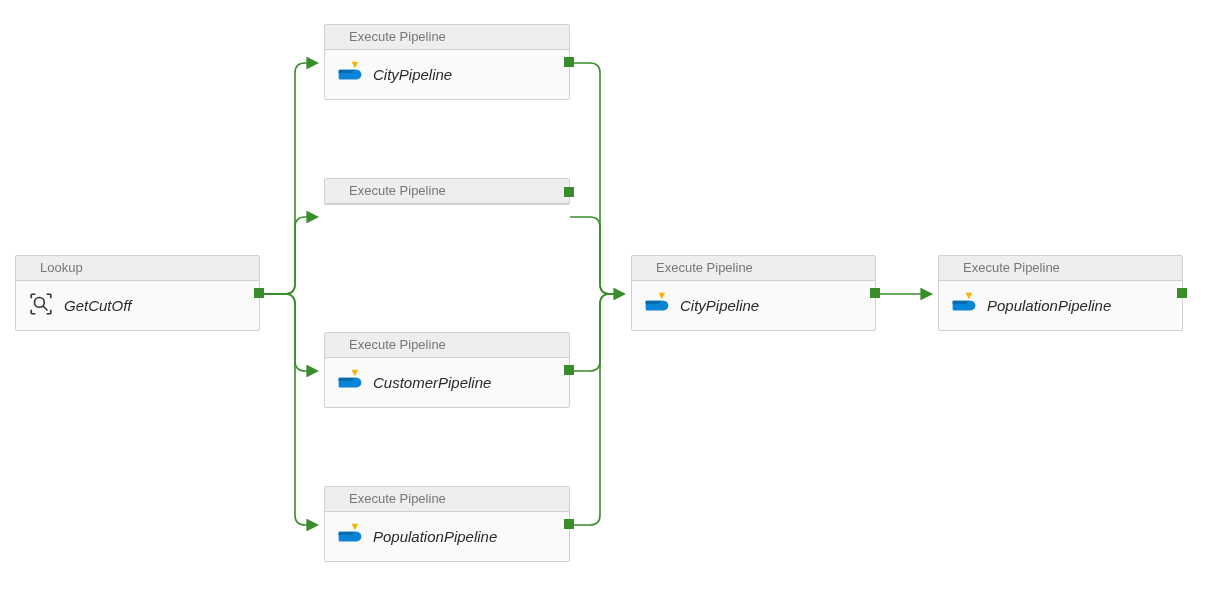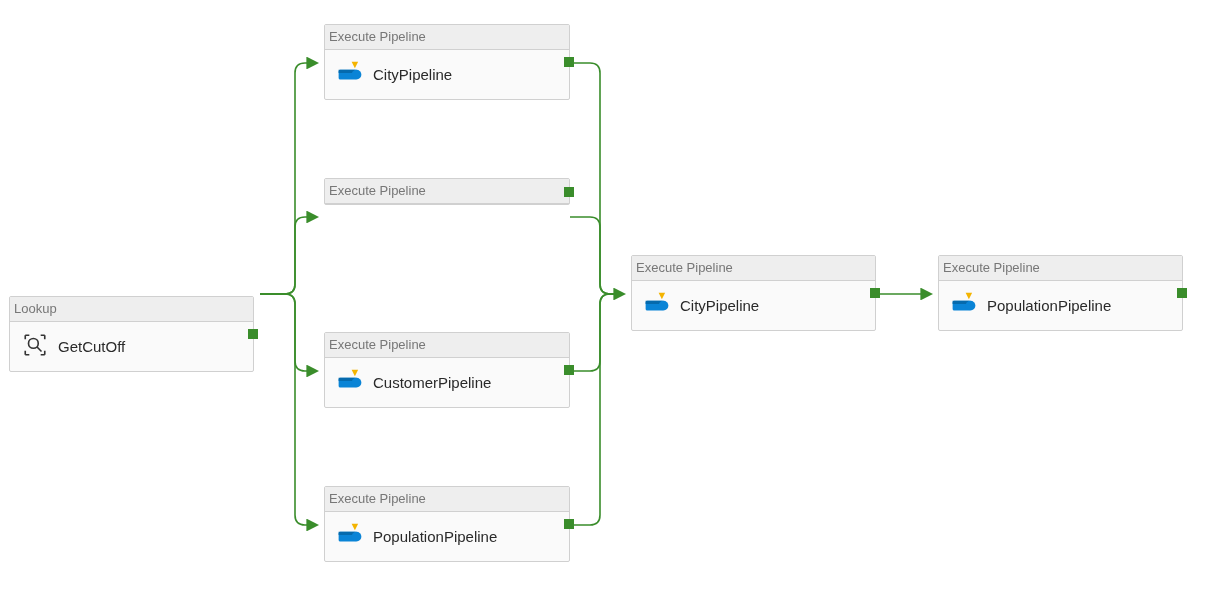--- a/index.html
+++ b/index.html
@@ -7,31 +7,32 @@
 .activity{
   position:absolute;
   border:1px solid #d0d0d0;
   background:#fafafa;
   box-sizing:border-box;
   border-radius:2px;
 }
 .activity .hdr{
   height:24px;
   line-height:24px;
-  padding:0 4px;
+  padding:0 24px;
   color:#777;
   font-size:13px;
   border-bottom:1px solid #d0d0d0;
   background:#eeeeee;
 }
 .activity .body{
   padding:10px 12px;
   display:flex;
   align-items:center;
   gap:10px;
+  font-style:italic;
 }
 .activity .name{
   font-size:15px;
   color:#2a2a2a;
 }
 .port{
   position:absolute;
   width:10px;height:10px;
   background:#3a8d2b;
   top:50%;
@@ -68,21 +69,21 @@
 
     <path d="M570,217 L590,217 Q600,217 600,227 L600,284 Q600,294 610,294 L623,294"></path>
 
     <path d="M570,371 L590,371 Q600,371 600,361 L600,304 Q600,294 610,294 L623,294"></path>
 
     <path d="M570,525 L590,525 Q600,525 600,515 L600,304 Q600,294 610,294 L623,294"></path>
 
     <path d="M876,294 L930,294" marker-end="url(#arrow)"></path>
   </svg>
 
-  <div class="activity" style="left:9px;top:255px;width:245px;margin-top:41px;">
+  <div class="activity" style="left:15px;top:255px;width:245px;">
     <div class="hdr">Lookup</div>
     <div class="body">
       <span>
         <svg width="26" height="26" viewBox="0 0 32 32">
           <path d="M4 4 L9 4 M4 4 L4 9 M28 4 L23 4 M28 4 L28 9 M4 28 L9 28 M4 28 L4 23 M28 28 L23 28 M28 28 L28 23" stroke="#333" stroke-width="2" fill="none"></path>
           <circle cx="14" cy="14" r="6" stroke="#333" stroke-width="2" fill="none"></circle>
           <line x1="18.5" y1="18.5" x2="24" y2="24" stroke="#333" stroke-width="2"></line>
         </svg>
       </span>
       <span class="name">GetCutOff</span>

